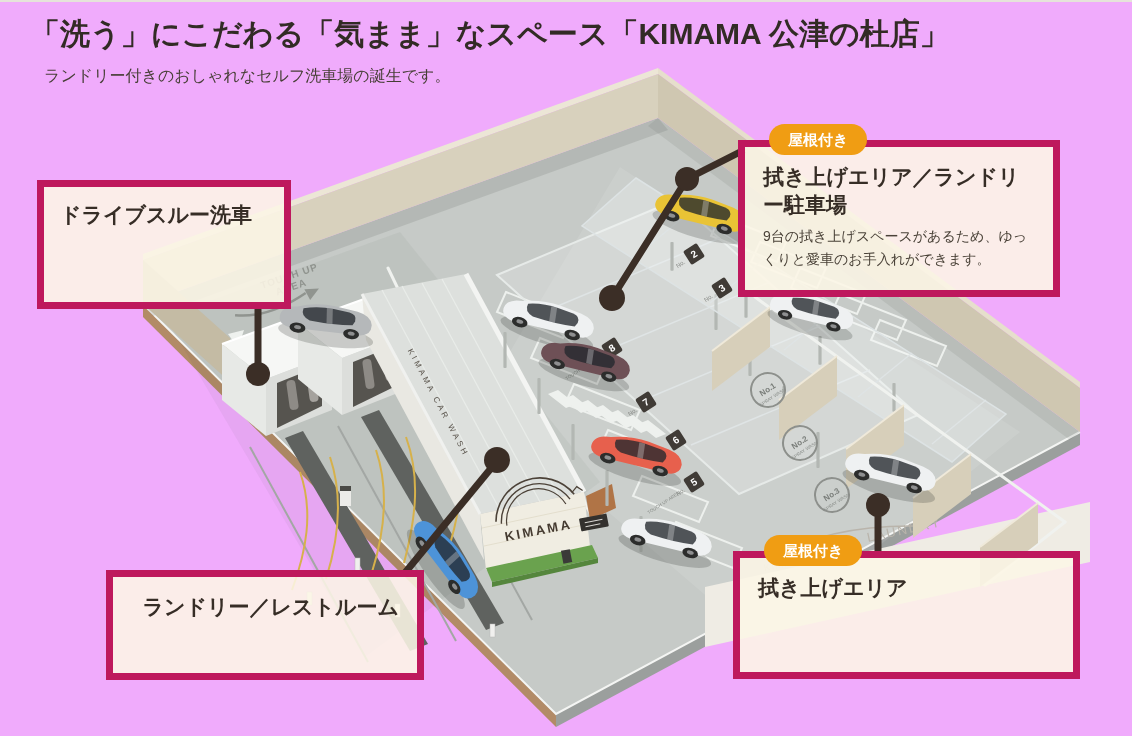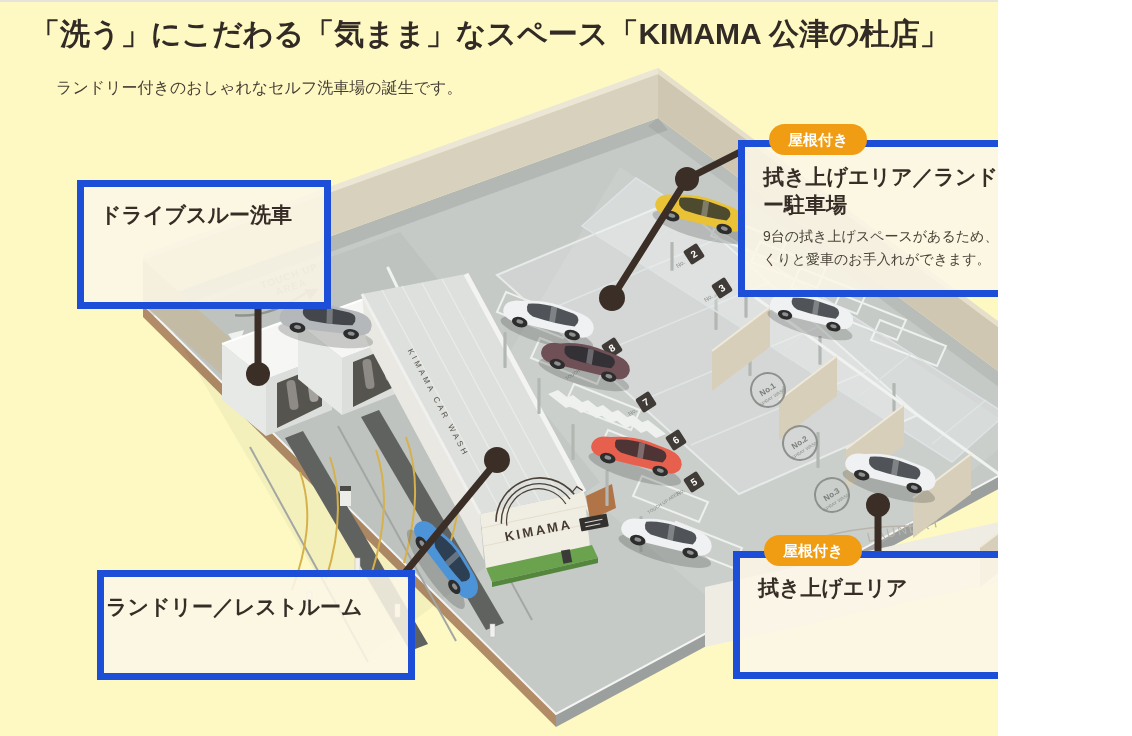--- a/index.html
+++ b/index.html
@@ -1,61 +1,61 @@
 <!DOCTYPE html>
 <html lang="ja"><head>
 <meta charset="utf-8">
 <style>
   html,body{margin:0;padding:0;}
   .page{
     position:relative;
-    width:998px;height:736px;
-    background:#fef9c3;
+    width:1132px;height:736px;
+    background:#f0abfc;
     overflow:hidden;
     font-family:"Liberation Sans","DejaVu Sans",sans-serif;
     border-top:2px solid #e6e3da;
     box-sizing:border-box;
   }
   .hdr{position:absolute;left:0;top:0;width:100%;z-index:1;}
   .hdr h1{
     margin:0;position:absolute;left:30px;top:12px;
     font-size:30px;font-weight:800;color:#322b25;letter-spacing:0;
     white-space:nowrap;
   }
   .hdr p{
-    margin:12px;position:absolute;left:44px;top:64px;
+    margin:0;position:absolute;left:44px;top:64px;
     font-size:16px;color:#463e35;
   }
   .stage{position:absolute;inset:0;}
   svg.illo,svg.connect{position:absolute;left:0;top:0;width:1132px;height:736px;}
   svg.illo{z-index:0;}
   svg.connect{z-index:2;pointer-events:none;}
   .callout{
     position:absolute;z-index:3;
-    border:7px solid #1d4ed8;
+    border:7px solid #be185d;
     background:rgba(252,246,230,0.88);
     box-sizing:border-box;
     padding:14px 16px 12px 16px;
   }
   .callout h3{
     margin:0 0 7px 0;font-size:21px;font-weight:700;color:#362d26;line-height:1.32;
   }
   .callout p{
     margin:0;font-size:14px;color:#4a4238;line-height:1.58;
   }
   .callout .badge{
     position:absolute;top:-23px;left:24px;
     background:#f09d13;color:#ffffff;
     font-size:15px;font-weight:700;
     padding:5px 19px;border-radius:18px;line-height:1.4;
     white-space:nowrap;
   }
-  #co1{left:37px;top:178px;width:254px;min-height:129px;margin-left:40px;}
+  #co1{left:37px;top:178px;width:254px;min-height:129px;}
   #co2{left:738px;top:138px;width:322px;min-height:157px;padding:16px 18px 14px;}
-  #co3{left:97px;top:568px;width:318px;min-height:110px;padding:16px 2px 14px;}
+  #co3{left:106px;top:568px;width:318px;min-height:110px;padding:16px 18px 14px;text-align:right;}
   #co4{left:733px;top:549px;width:347px;min-height:128px;padding:16px 18px 14px;}
   
   .spot{fill:none;stroke:#edf0ed;stroke-width:2;}
   .rail{stroke:#f0f2ef;stroke-width:3;fill:none;stroke-linecap:round;}
   .cable{stroke:#d6b14b;stroke-width:2;fill:none;}
   .lane{stroke:#a3a7a4;stroke-width:2;}
   .rib{stroke:#dfe4e5;stroke-width:1.5;}
   .pole{fill:#b3b7b3;}
   .conn{stroke:#3b2e26;stroke-width:7;fill:none;}
   .dot{fill:#3b2e26;}

